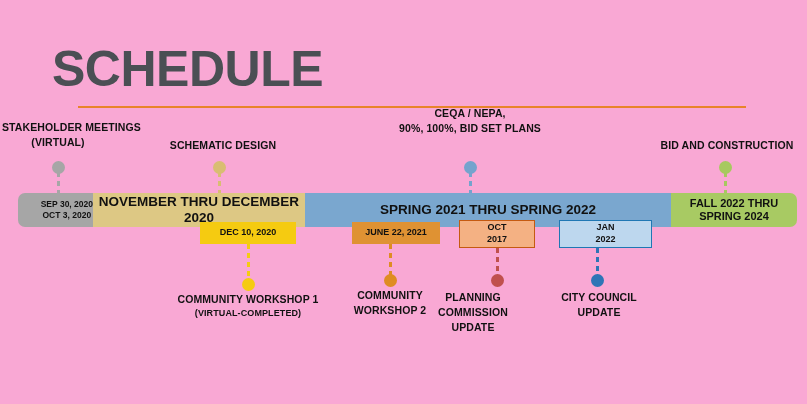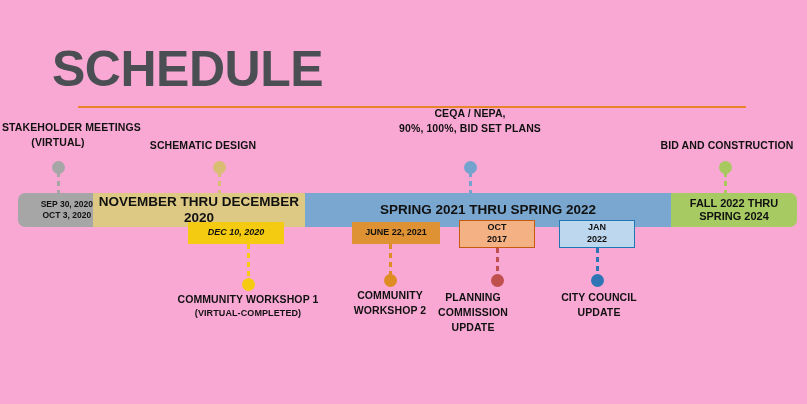--- a/index.html
+++ b/index.html
@@ -128,21 +128,21 @@
 
   <div id="top-annotations">
       <div class="tlabel" style="left: 2px; top: 120px; width: 112px;">
         <div>STAKEHOLDER MEETINGS</div>
         <div>(VIRTUAL)</div>
       </div>
       <div class="marker" style="left: 58px; top: 161px;">
         <div class="dot" style="background: rgb(166, 166, 166);"></div>
         <div class="stem" style="height: 29px; background-image: repeating-linear-gradient(rgb(166, 166, 166) 0px, rgb(166, 166, 166) 5px, transparent 5px, transparent 9px);"></div>
       </div>
-      <div class="tlabel" style="left: 144px; top: 138px; width: 118px;">
+      <div class="tlabel" style="left: 164px; top: 138px; width: 118px;">
         <div>SCHEMATIC DESIGN</div>
       </div>
       <div class="marker" style="left: 219px; top: 161px;">
         <div class="dot" style="background: rgb(217, 189, 114);"></div>
         <div class="stem" style="height: 29px; background-image: repeating-linear-gradient(rgb(217, 189, 114) 0px, rgb(217, 189, 114) 5px, transparent 5px, transparent 9px);"></div>
       </div>
       <div class="tlabel" style="left: 355px; top: 106px; width: 230px;">
         <div>CEQA / NEPA,</div>
         <div>90%, 100%, BID SET PLANS</div>
       </div>
@@ -176,21 +176,21 @@
         </div>
       </div>
       <div class="bar two-line round-r" style="left: 671px; width: 126px; background: rgb(168, 202, 99);">
         <div>
           <div>FALL 2022 THRU</div>
           <div>SPRING 2024</div>
         </div>
       </div>
     </div>
   <div id="milestones">
-      <div class="callout" style="left: 188px; top: 222px; width: 96px; height: 22px; background: rgb(245, 203, 17); font-style: italic;">
+      <div class="callout" style="left: 200px; top: 222px; width: 96px; height: 22px; background: rgb(245, 203, 17);">
         <div>
           <div>DEC 10, 2020</div>
         </div>
       </div>
       <div class="bmarker" style="left: 248px; top: 244px;">
         <div class="stem" style="height: 36px; background-image: repeating-linear-gradient(rgb(245, 203, 17) 0px, rgb(245, 203, 17) 5px, transparent 5px, transparent 9px);"></div>
       </div>
       <div class="bmarker" style="left: 248px; top: 278px;">
         <div class="dot" style="background: rgb(245, 203, 17);"></div>
       </div>
@@ -223,21 +223,21 @@
         <div class="stem" style="height: 28px; background-image: repeating-linear-gradient(rgb(192, 80, 77) 0px, rgb(192, 80, 77) 5px, transparent 5px, transparent 9px);"></div>
       </div>
       <div class="bmarker" style="left: 497px; top: 274px;">
         <div class="dot" style="background: rgb(192, 80, 77);"></div>
       </div>
       <div class="tlabel" style="left: 427px; top: 290px; width: 92px;">
         <div>PLANNING</div>
         <div>COMMISSION</div>
         <div>UPDATE</div>
       </div>
-      <div class="callout" style="left: 559px; top: 220px; width: 76px; height: 28px; background: rgb(189, 215, 238); border: 1.5px solid rgb(31, 119, 180);">
+      <div class="callout" style="left: 559px; top: 220px; width: 93px; height: 28px; background: rgb(189, 215, 238); border: 1.5px solid rgb(31, 119, 180);">
         <div>
           <div>JAN</div>
           <div>2022</div>
         </div>
       </div>
       <div class="bmarker" style="left: 597px; top: 248px;">
         <div class="stem" style="height: 28px; background-image: repeating-linear-gradient(rgb(46, 117, 182) 0px, rgb(46, 117, 182) 5px, transparent 5px, transparent 9px);"></div>
       </div>
       <div class="bmarker" style="left: 597px; top: 274px;">
         <div class="dot" style="background: rgb(46, 117, 182);"></div>

